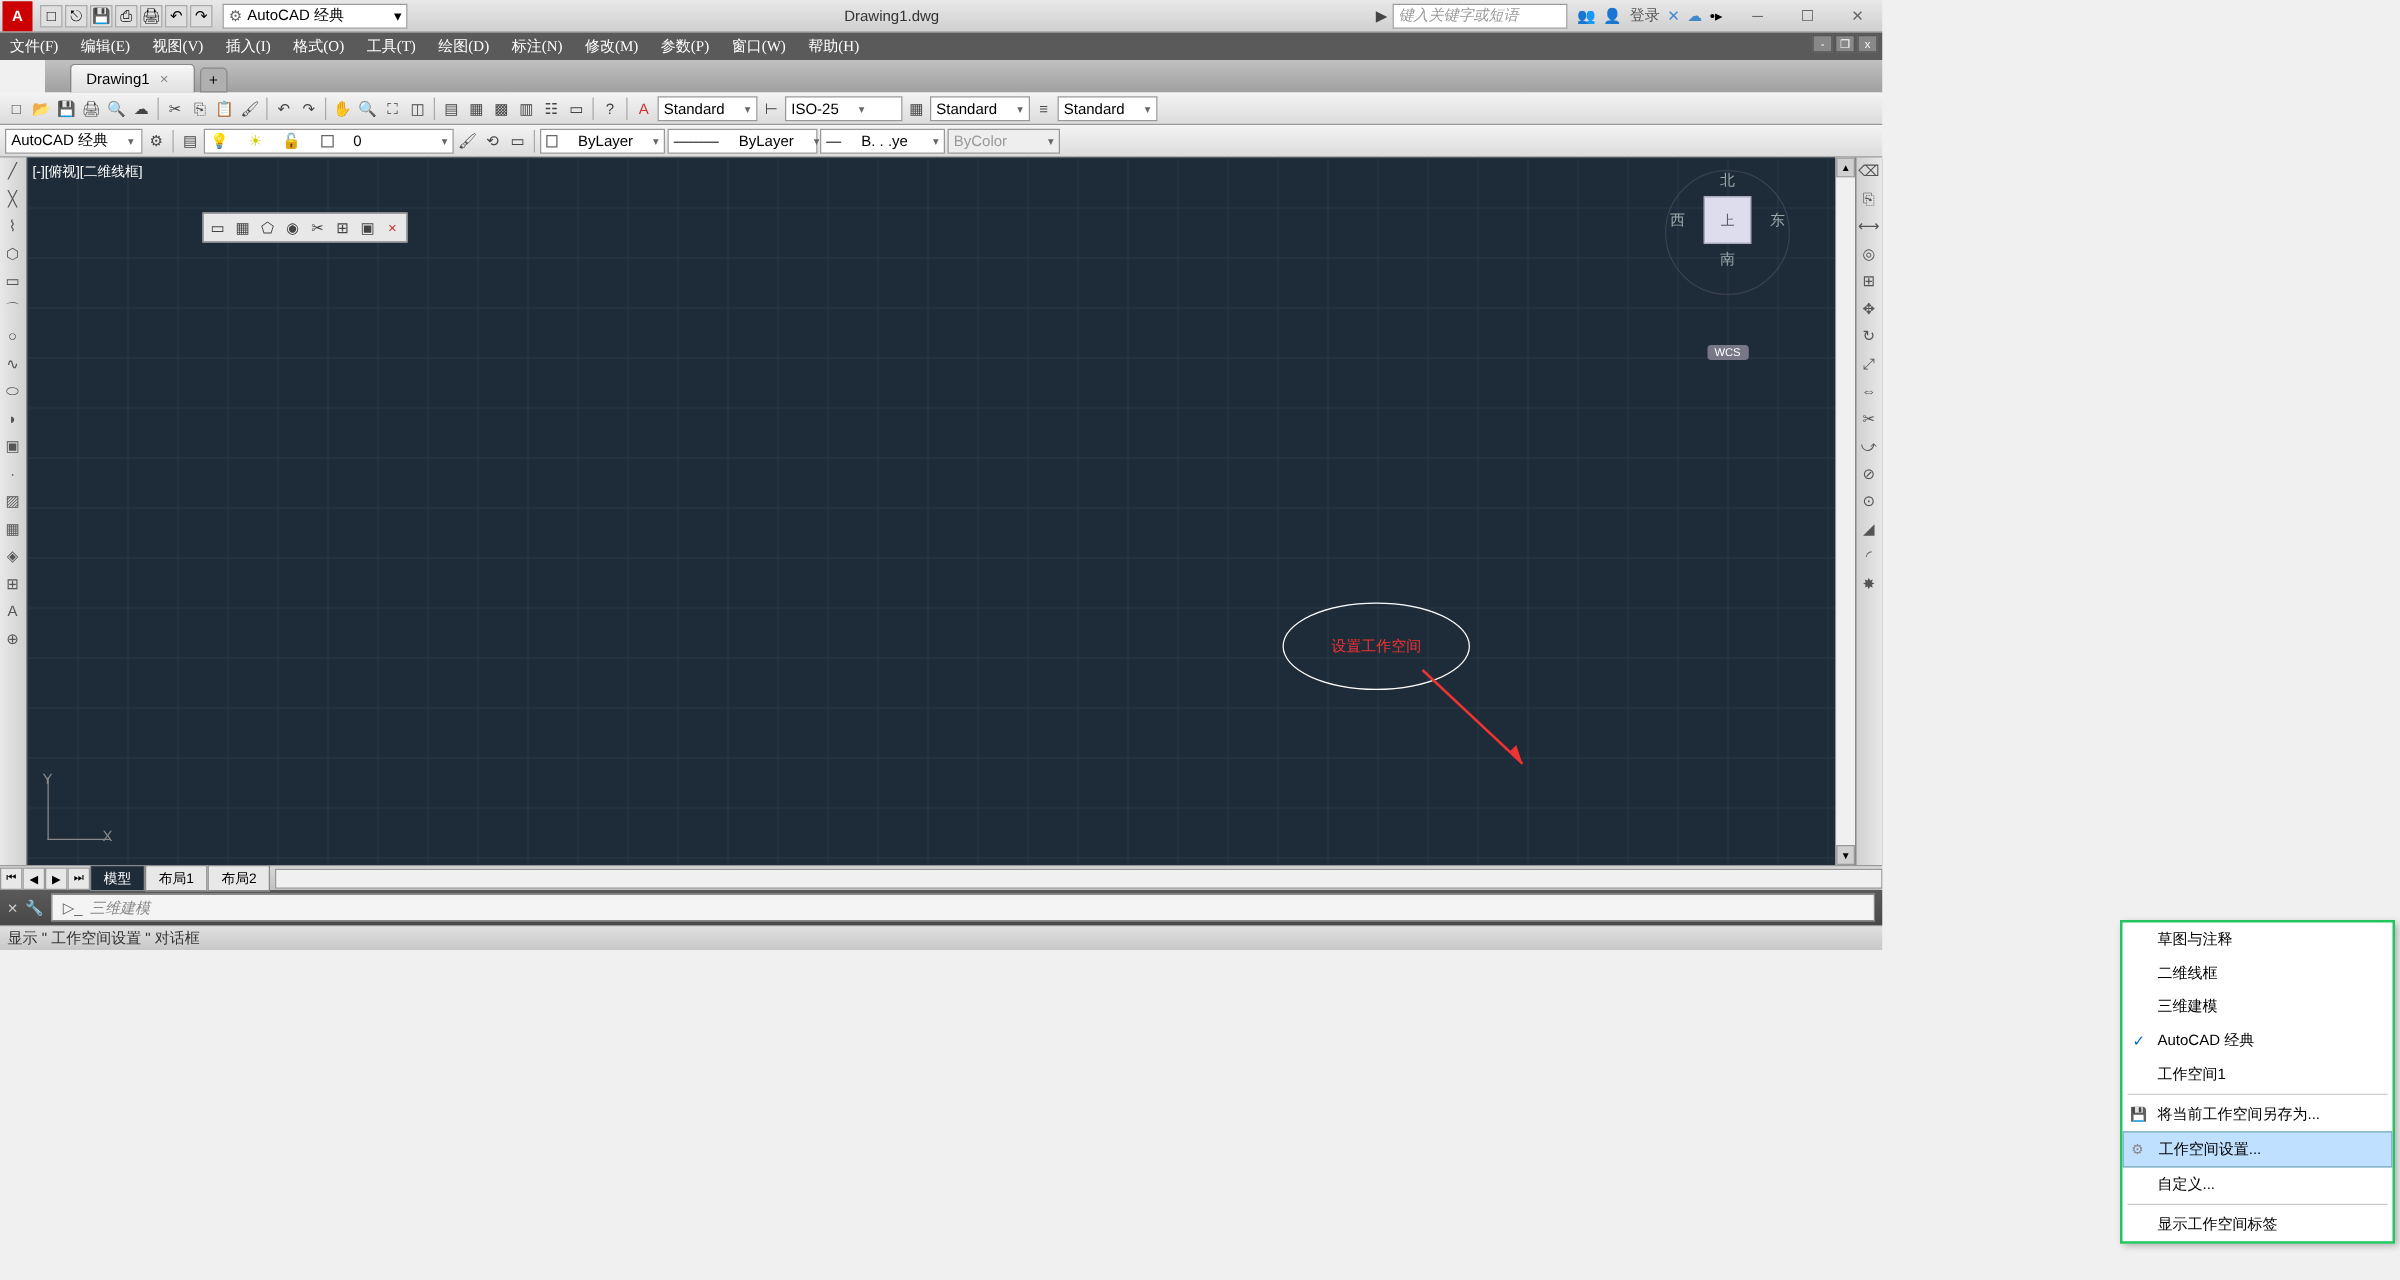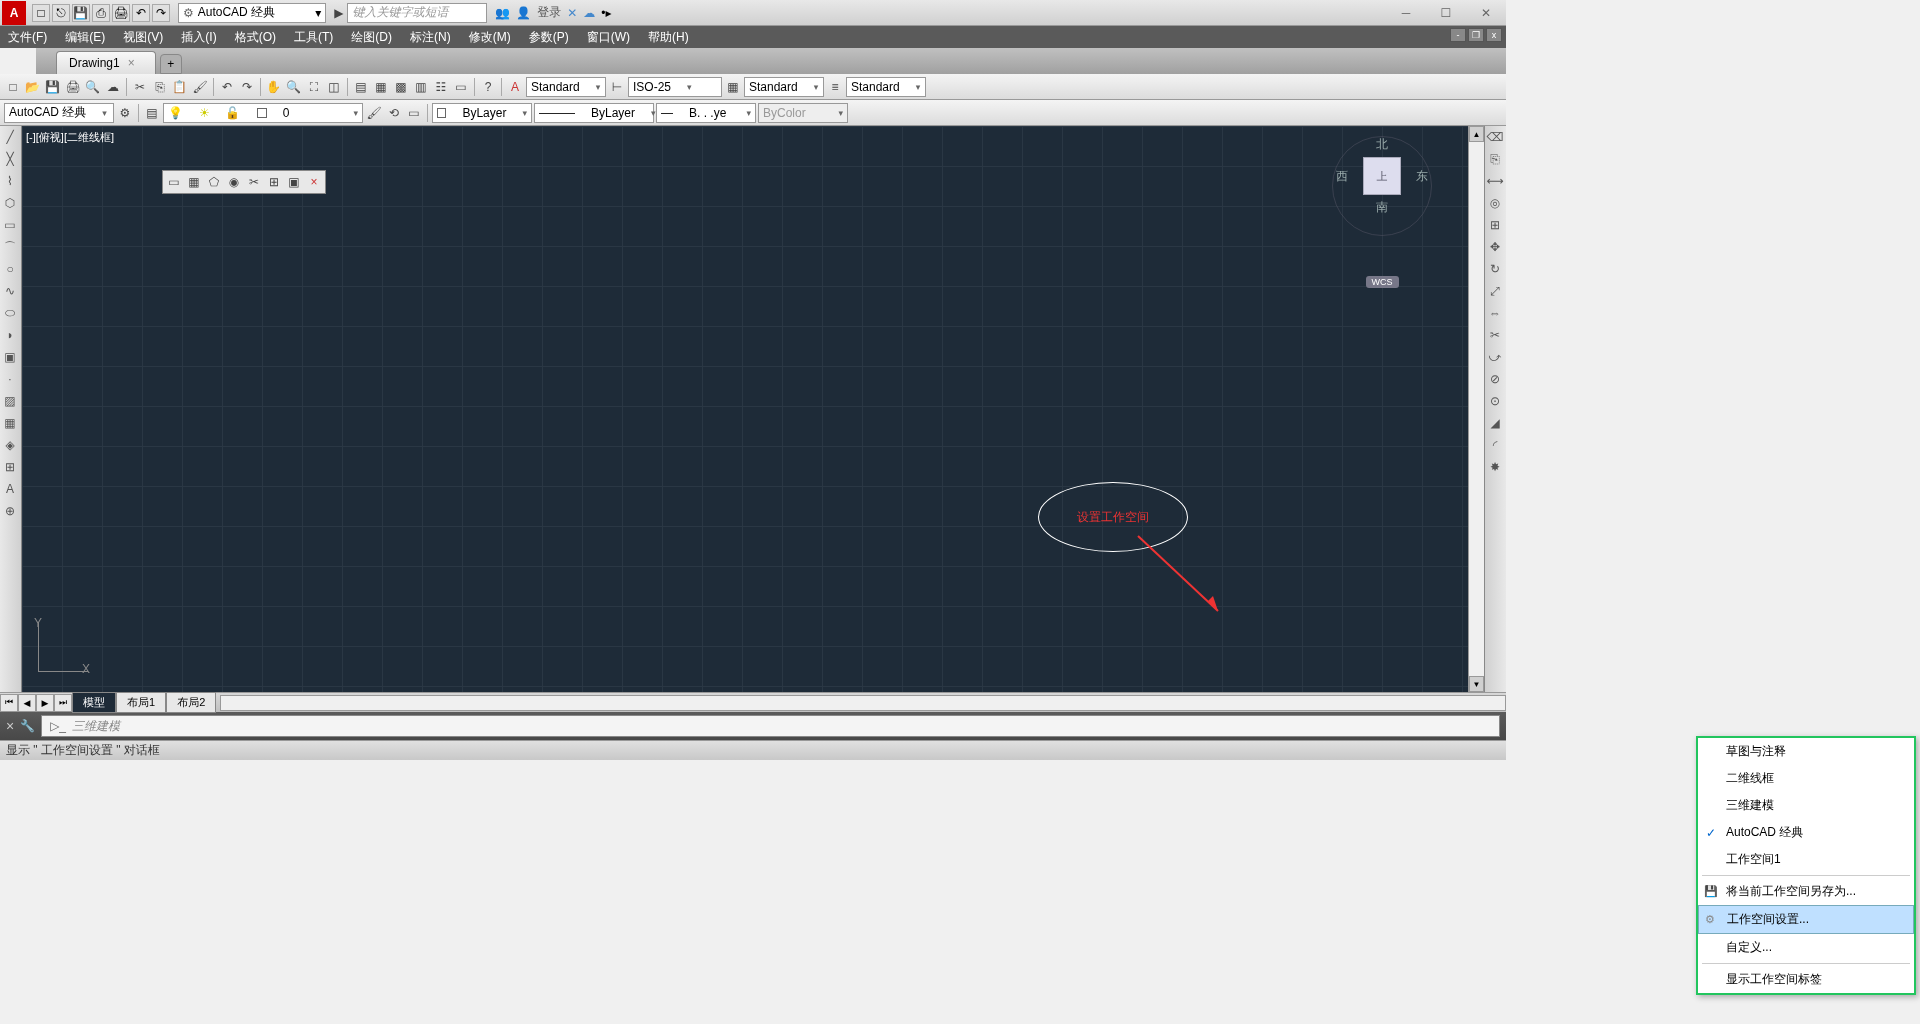--- a/index.html
+++ b/index.html
@@ -9,21 +9,21 @@
 .qat { display:flex; gap:2px; padding:0 4px; }
 .qat-btn { width:18px; height:18px; background:#e0e0e0; border:1px solid #aaa; display:flex; align-items:center; justify-content:center; cursor:pointer; }
 .ws-drop { display:flex; align-items:center; background:#fff; border:1px solid #999; height:20px; padding:0 4px; margin:0 4px; }
 .gear { margin-right:4px; color:#666; }
 .title-center { flex:1; text-align:center; color:#333; }
 .search-box { background:#fff; border:1px solid #999; height:20px; width:140px; padding:0 4px; color:#999; font-style:italic; display:flex; align-items:center; }
 .titleright { display:flex; align-items:center; gap:6px; padding:0 8px; }
 .win-btns { display:flex; margin-left:auto; }
 .win-btn { width:40px; height:26px; display:flex; align-items:center; justify-content:center; color:#666; cursor:pointer; }
 .menubar { height:22px; background:#5a5a5a; display:flex; align-items:center; padding:0 8px; gap:18px; color:#fff; position:relative; }
-.menu-item { cursor:pointer; }
+.menu-item { cursor:pointer;font-family:Liberation Serif, serif; }
 .mdi-btns { position:absolute; right:4px; top:2px; display:flex; gap:2px; }
 .mdi-btn { width:16px; height:14px; background:#888; border:1px solid #555; display:flex; align-items:center; justify-content:center; font-size:9px; cursor:pointer; }
 .tabbar { height:26px; background:linear-gradient(#c0c0c0,#a0a0a0); display:flex; align-items:flex-end; padding-left:20px;margin-left:36px; }
 .doc-tab { background:linear-gradient(#f8f8f8,#e0e0e0); border:1px solid #888; border-bottom:none; border-radius:4px 4px 0 0; padding:4px 20px 4px 12px; display:flex; align-items:center; gap:8px; position:relative; }
 .doc-tab .close { color:#888; cursor:pointer; }
 .new-tab { width:22px; height:20px; background:#b0b0b0; border:1px solid #888; border-radius:4px 4px 0 0; margin-left:4px; display:flex; align-items:center; justify-content:center; cursor:pointer; }
 .toolbar-row { height:26px; background:linear-gradient(#f4f4f4,#dcdcdc); border-bottom:1px solid #999; display:flex; align-items:center; padding:0 4px; gap:2px; }
 .tbtn { width:18px; height:18px; border:1px solid transparent; display:flex; align-items:center; justify-content:center; cursor:pointer; color:#444; }
 .sep { width:1px; height:18px; background:#aaa; margin:0 2px; }
 .dd { background:#fff; border:1px solid #999; height:20px; padding:0 4px; display:flex; align-items:center; gap:16px; cursor:pointer; }
@@ -38,21 +38,21 @@
 .float-tb { position:absolute; top:44px; left:140px; background:#e8e8e8; border:1px solid #888; padding:2px; display:flex; gap:2px; }
 .ucs { position:absolute; bottom:20px; left:16px; }
 .ucs-y { position:absolute; bottom:0; left:0; width:1px; height:50px; background:#888; }
 .ucs-x { position:absolute; bottom:0; left:0; width:50px; height:1px; background:#888; }
 .ucs .ly { position:absolute; bottom:42px; left:-4px; color:#888; }
 .ucs .lx { position:absolute; bottom:-4px; left:44px; color:#888; }
 .viewcube { position:absolute; top:10px; right:40px; text-align:center; color:#9aa; }
 .cube { width:38px; height:38px; background:#dde; border:1px solid #aab; margin:4px auto; display:flex; align-items:center; justify-content:center; color:#556; font-size:11px; }
 .cube-ring { width:100px; height:100px; border:1px solid #556; border-radius:50%; position:absolute; top:0; left:-4px; opacity:.5; }
 .wcs-badge { background:#778; color:#fff; font-size:9px; padding:1px 6px; border-radius:3px; margin-top:60px; display:inline-block; }
-.anno-ellipse { position:absolute; bottom:140px; right:280px; width:150px; height:70px; border:1px solid #fff; border-radius:50%; display:flex; align-items:center; justify-content:center; color:#e33; font-size:14px; }
+.anno-ellipse { position:absolute; bottom:140px; right:292px; width:150px; height:70px; border:1px solid #fff; border-radius:50%; display:flex; align-items:center; justify-content:center; color:#e33; font-size:14px; }
 .anno-arrow { position:absolute; bottom:76px; right:240px; width:100px; height:90px; }
 .anno-arrow svg { width:100%; height:100%; }
 .scrollbar-v { width:16px; background:#e0e0e0; border-left:1px solid #999; display:flex; flex-direction:column; }
 .sb-btn { height:16px; background:#d0d0d0; border:1px solid #999; display:flex; align-items:center; justify-content:center; font-size:8px; cursor:pointer; }
 .sb-track { flex:1; background:#f0f0f0; }
 .layout-tabs { height:20px; background:linear-gradient(#d8d8d8,#c0c0c0); display:flex; align-items:center; border-top:1px solid #999; }
 .lt-nav { display:flex; }
 .lt-nav div { width:18px; height:18px; border:1px solid #999; background:#e8e8e8; display:flex; align-items:center; justify-content:center; font-size:9px; cursor:pointer; }
 .lt-tab { padding:2px 10px; border:1px solid #888; background:#e8e8e8; cursor:pointer; font-size:11px; }
 .lt-tab.active { background:#1e2b38; color:#fff; }
@@ -83,20 +83,21 @@
     <div class="qat-btn">⎙</div>
     <div class="qat-btn">🖨</div>
     <div class="qat-btn">↶</div>
     <div class="qat-btn">↷</div>
   </div>
   <div class="ws-drop">
     <span class="gear">⚙</span>
     <span>AutoCAD 经典</span>
     <span class="arrow" style="margin-left:40px">▾</span>
   </div>
+  <div class="title-center">Drawing1.dwg</div>
   <span class="play-icon">▶</span>
   <div class="search-box">键入关键字或短语</div>
   <div class="titleright">
     <span style="color:#666">👥</span>
     <span style="color:#666">👤</span>
     <span style="color:#555">登录</span>
     <span style="color:#48c">✕</span>
     <span style="color:#48c">☁</span>
     <span>•▸</span>
   </div>

